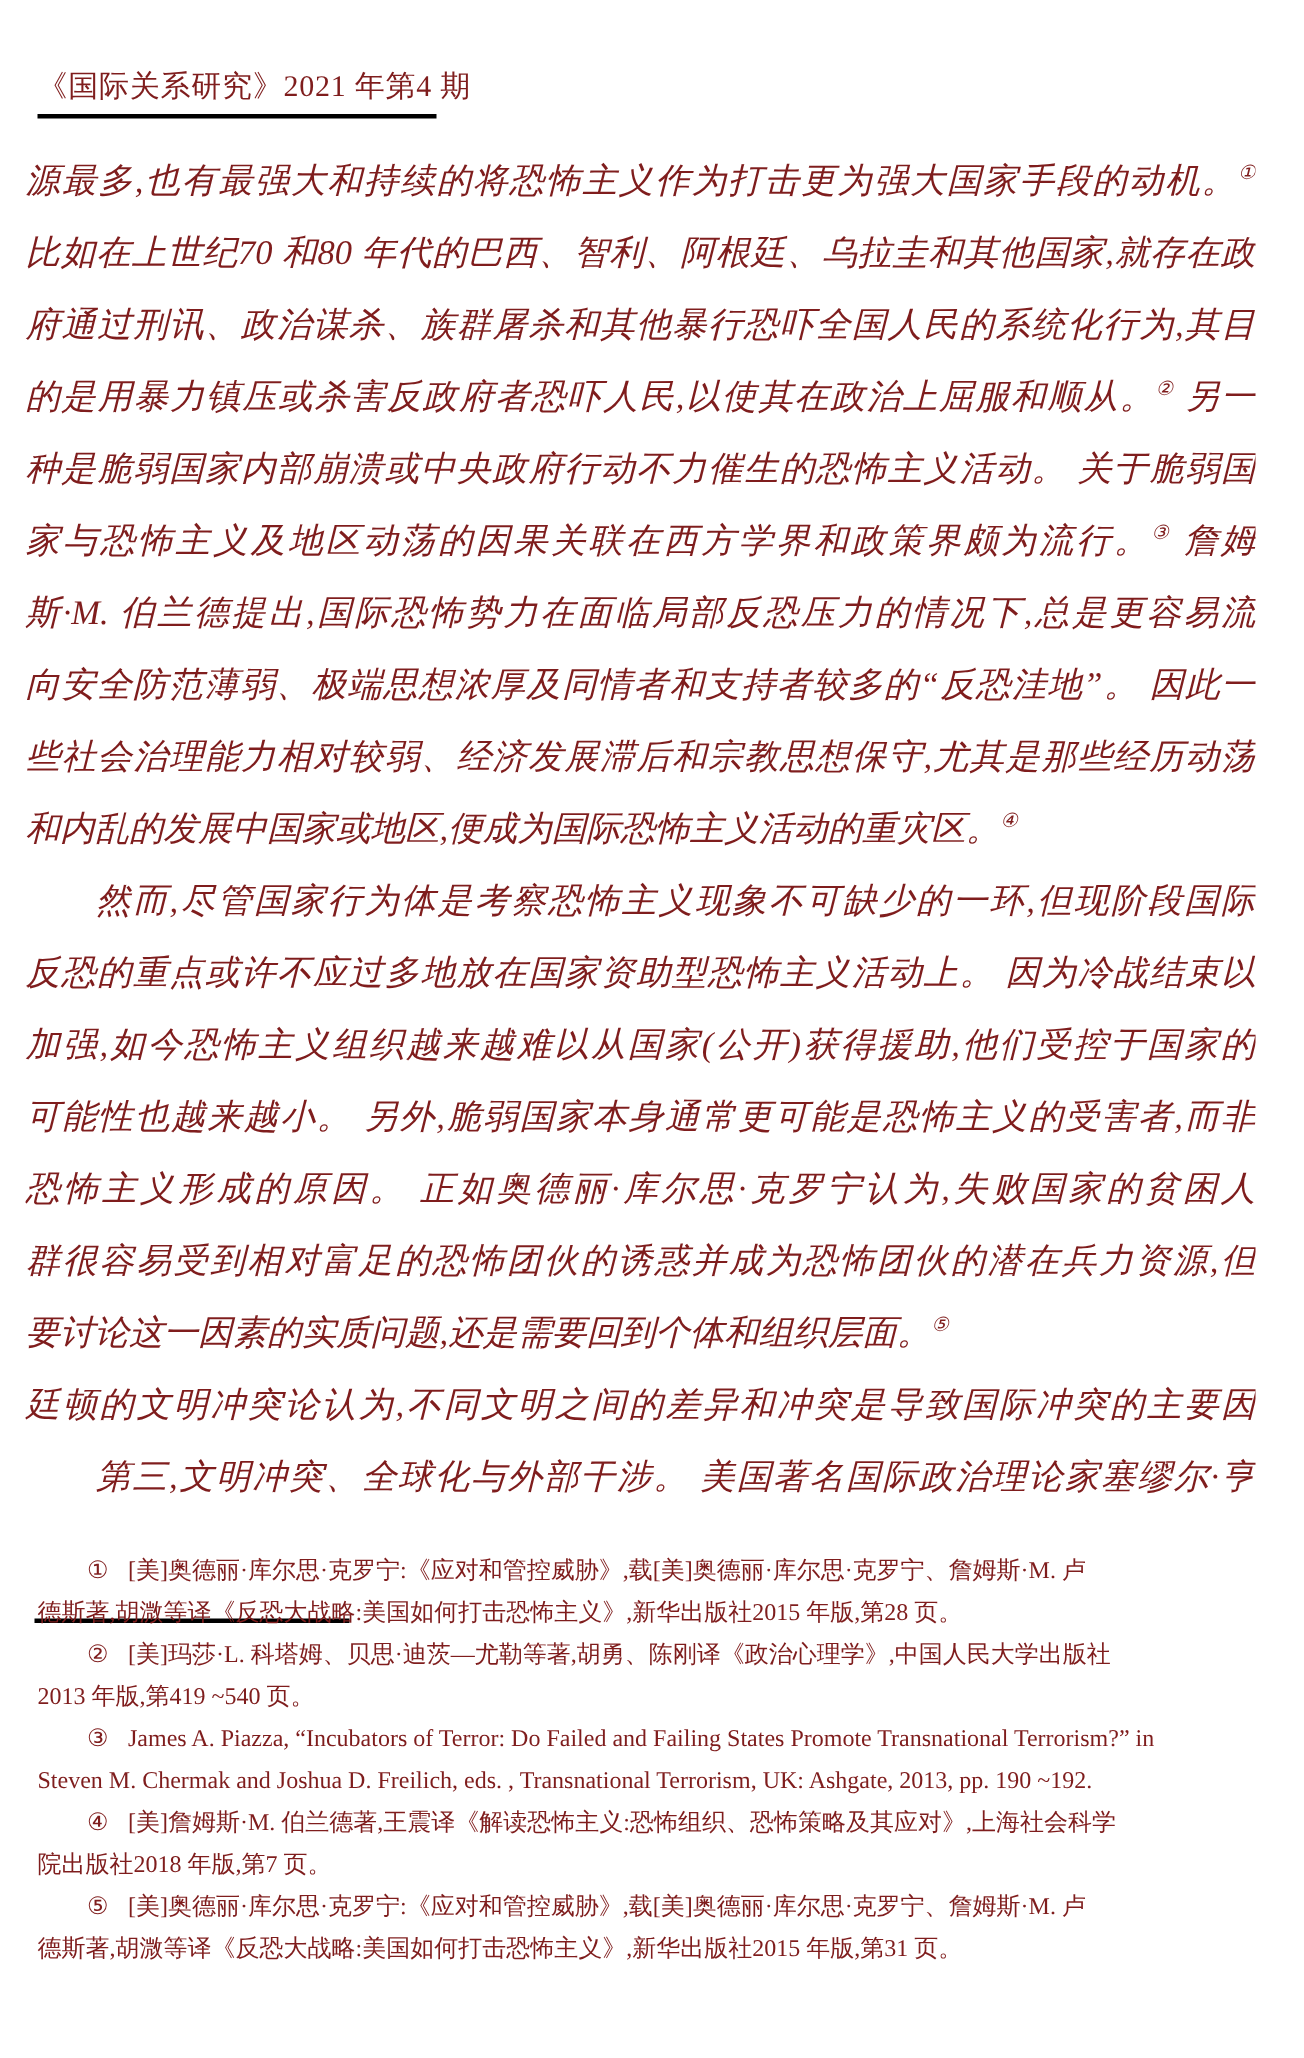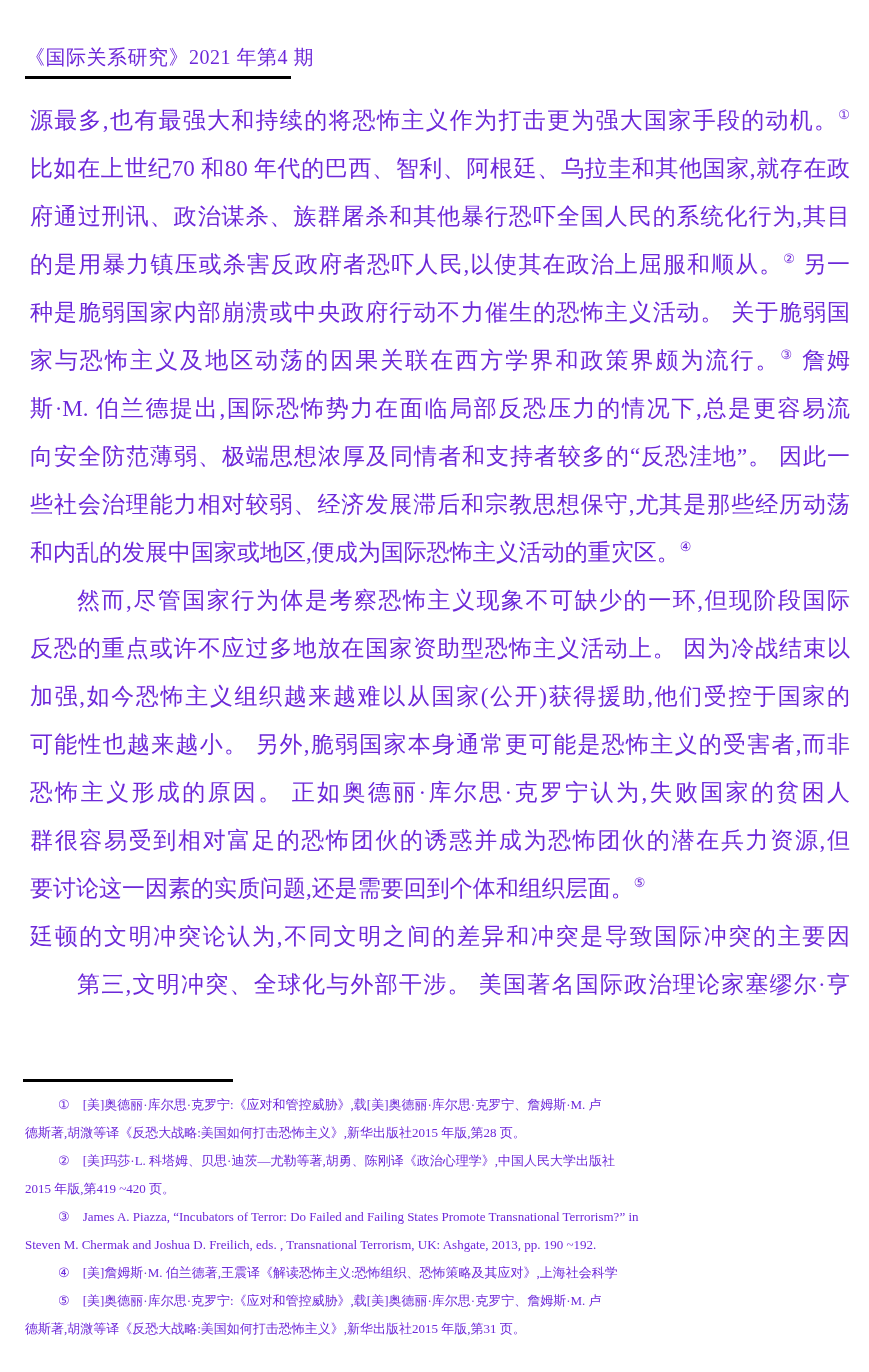--- a/index.html
+++ b/index.html
@@ -1,57 +1,57 @@
 <!DOCTYPE html>
 <html><head>
 <meta charset="utf-8">
 <style>
   html,body { margin:0; padding:0; background:#e8e8e8; }
   .page {
     position:relative;
     width:869px; height:1372px;
     margin:0 auto;
     background:#ffffff;
-    color:#6d28d9;
+    color:#7f1d1d;
     font-family:"Liberation Serif","DejaVu Serif",serif;
     overflow:hidden;
   }
   
   .running-head {
     position:absolute; left:25px; top:44px;
     font-size:20px; letter-spacing:0.5px; white-space:nowrap;
   }
   .head-rule {
     position:absolute; left:25px; top:76px;
     width:266px; height:3px; background:#000;
   }
   
   .body-block {
-    position:absolute; left:30px; top:97px; width:820px;
+    position:absolute; left:17px; top:97px; width:820px;font-style:italic;
   }
   .bline {
     height:48px; line-height:48px;
     font-size:23px;
     text-align:justify; text-align-last:justify;
     white-space:normal; overflow:hidden;
   }
   .bline.noj { text-align:center; text-align-last:left; }
   .bline.ind { padding-left:47px; }
   .fnref {
     font-size:13px; line-height:0; vertical-align:super;
   }
   
   .fn-rule {
     position:absolute; left:23px; top:1079px;
     width:210px; height:3px; background:#000;
   }
   
   .fn-block {
-    position:absolute; left:25px; top:1091px; width:828px;
-    font-size:13px;
+    position:absolute; left:25px; top:1034px; width:828px;
+    font-size:16px;
   }
   .fn-line {
     height:28px; line-height:28px;
     white-space:nowrap; overflow:hidden;
   }
   .fn-line.first { padding-left:33px; }
   .fn-marker { margin-right:13px; }
   .italic { }
 </style>
 </head>
@@ -86,28 +86,29 @@
 
   <div class="fn-rule"></div>
 
   <div class="fn-block">
     <div>
       <div class="fn-line first"><span class="fn-marker">①</span><span>[美]奥德丽·库尔思·克罗宁:《应对和管控威胁》,载[美]奥德丽·库尔思·克罗宁、詹姆斯·M. 卢</span></div>
       <div class="fn-line"><span>德斯著,胡溦等译《反恐大战略:美国如何打击恐怖主义》,新华出版社2015 年版,第28 页。</span></div>
     </div>
     <div>
       <div class="fn-line first"><span class="fn-marker">②</span><span>[美]玛莎·L. 科塔姆、贝思·迪茨—尤勒等著,胡勇、陈刚译《政治心理学》,中国人民大学出版社</span></div>
-      <div class="fn-line"><span>2015 年版,第419 ~420 页。</span></div>
+      <div class="fn-line"><span>2013 年版,第419 ~540 页。</span></div>
     </div>
     <div>
       <div class="fn-line first"><span class="fn-marker">③</span><span>James A. Piazza, “Incubators of Terror: Do Failed and Failing States Promote Transnational Terrorism?” in</span></div>
       <div class="fn-line"><span>Steven M. Chermak and Joshua D. Freilich, eds. , </span><span class="italic">Transnational Terrorism</span><span>, UK: Ashgate, 2013, pp. 190 ~192.</span></div>
     </div>
     <div>
       <div class="fn-line first"><span class="fn-marker">④</span><span>[美]詹姆斯·M. 伯兰德著,王震译《解读恐怖主义:恐怖组织、恐怖策略及其应对》,上海社会科学</span></div>
+      <div class="fn-line"><span>院出版社2018 年版,第7 页。</span></div>
     </div>
     <div>
       <div class="fn-line first"><span class="fn-marker">⑤</span><span>[美]奥德丽·库尔思·克罗宁:《应对和管控威胁》,载[美]奥德丽·库尔思·克罗宁、詹姆斯·M. 卢</span></div>
       <div class="fn-line"><span>德斯著,胡溦等译《反恐大战略:美国如何打击恐怖主义》,新华出版社2015 年版,第31 页。</span></div>
     </div>
   </div>
 
 </div>
 
 </body></html>

